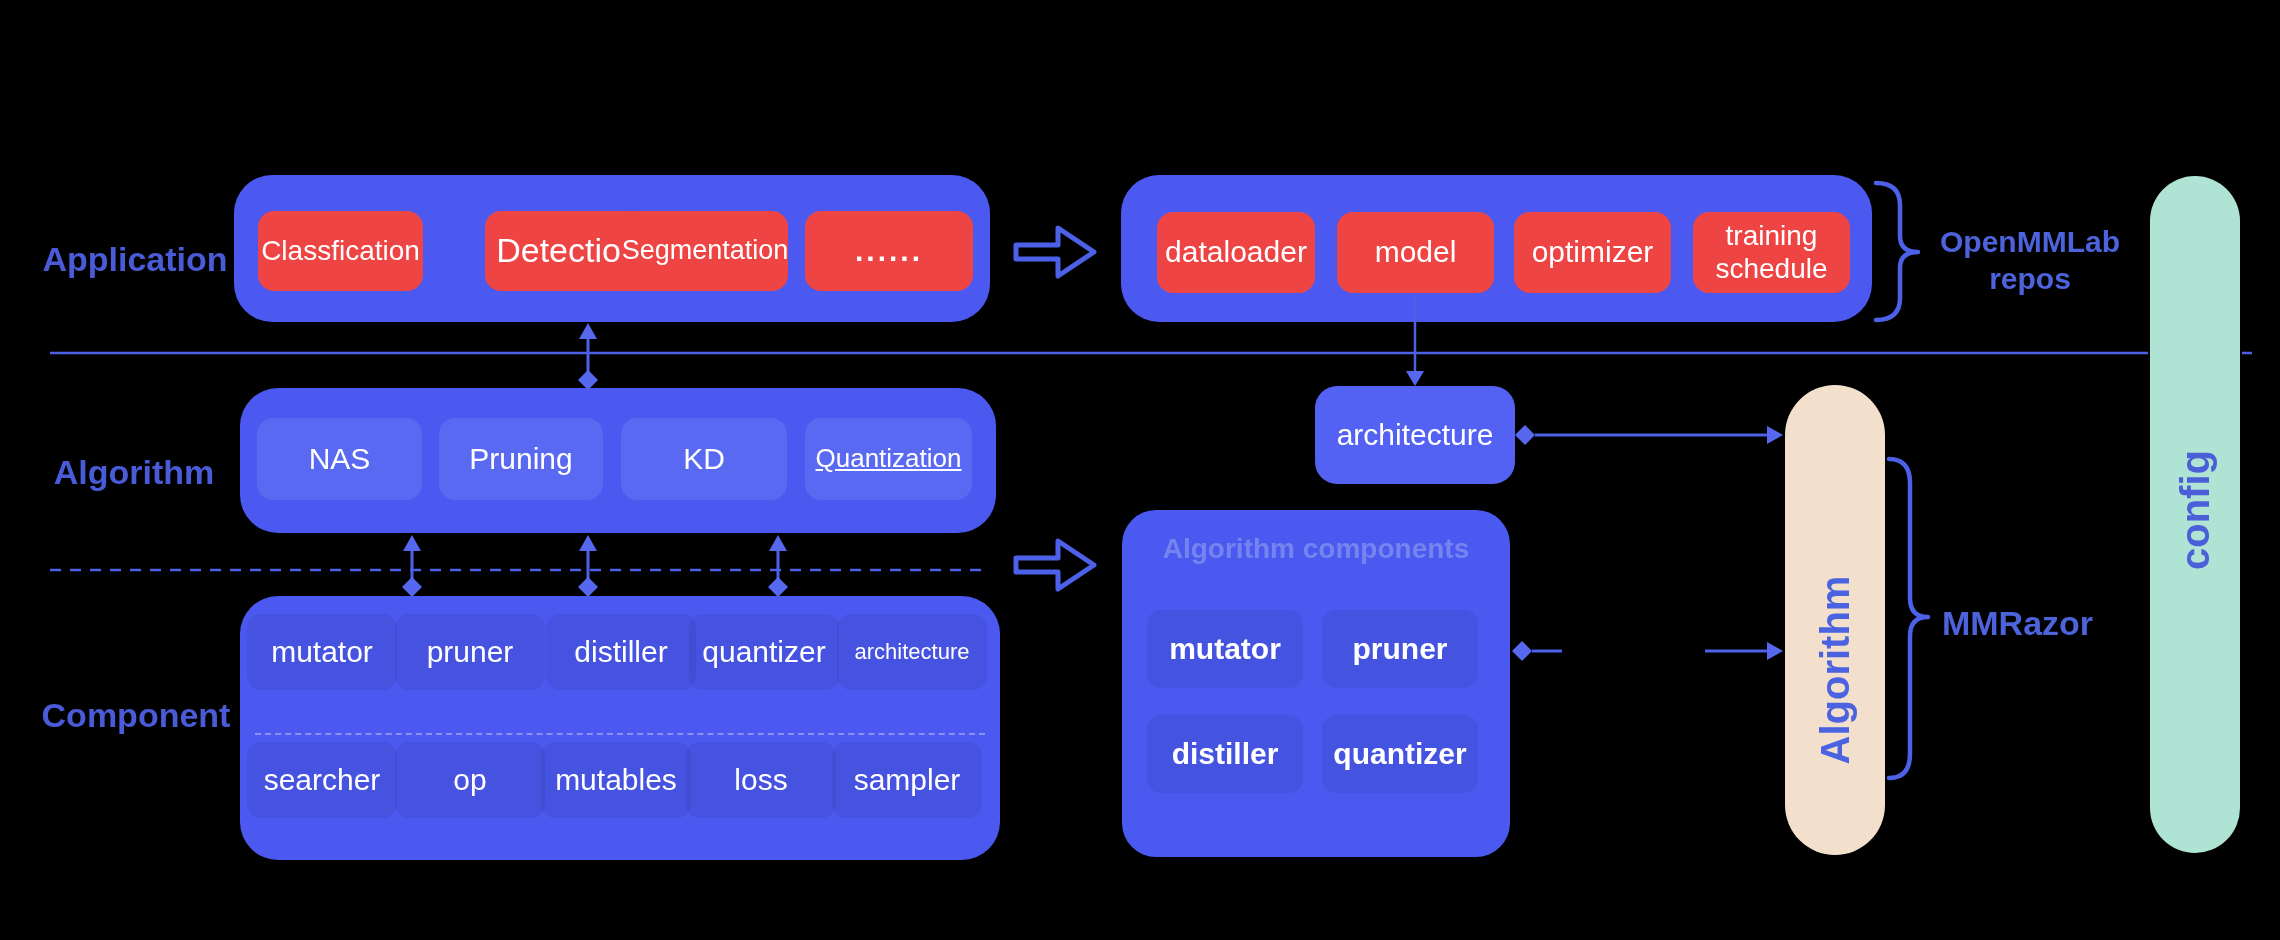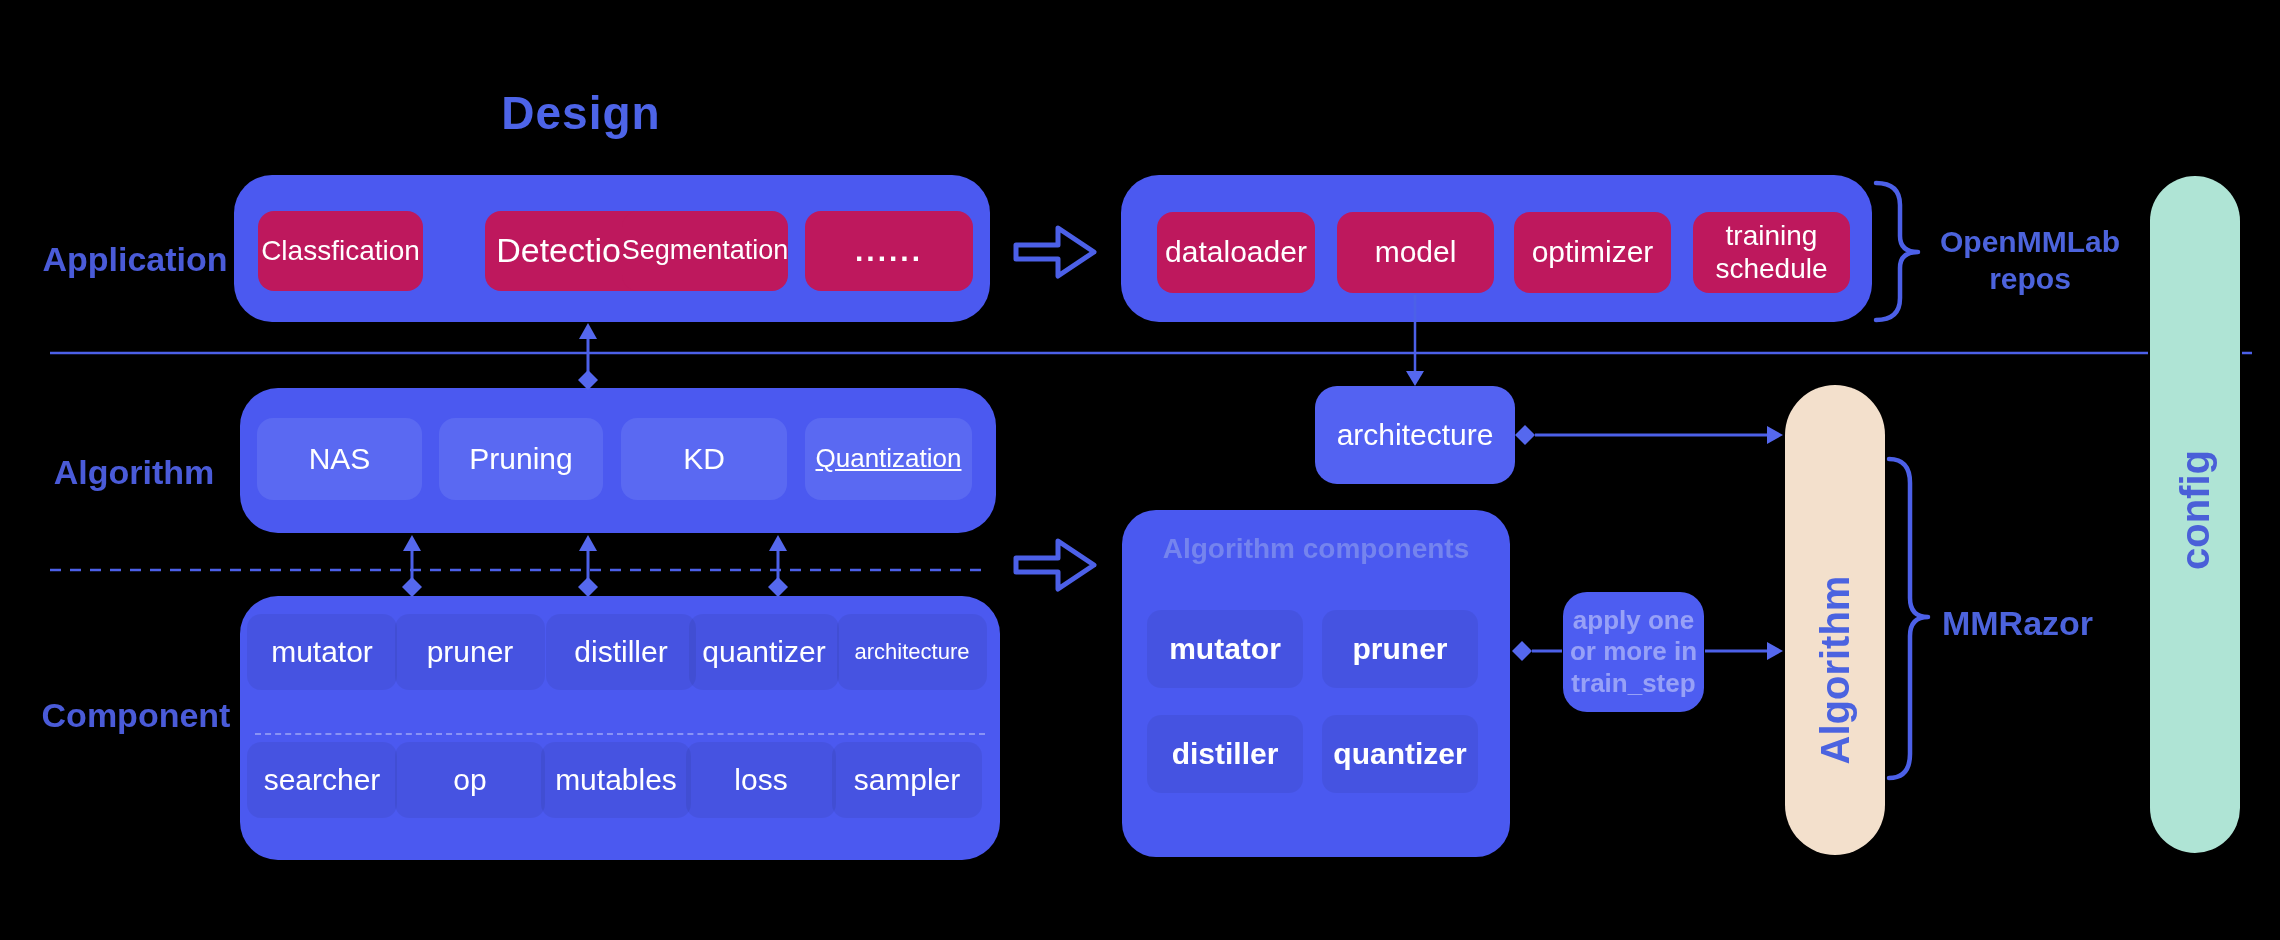--- a/index.html
+++ b/index.html
@@ -4,21 +4,21 @@
 <style>
   html,body{margin:0;padding:0;background:#000;}
   .canvas{position:relative;width:2280px;height:940px;background:#000;overflow:hidden;
           font-family:"Liberation Sans", sans-serif;}
   .abs{position:absolute;}
   .title{font-size:46px;font-weight:bold;color:#4D64E8;text-align:center;letter-spacing:1px;}
   .rowlabel{font-size:34px;font-weight:bold;color:#4A5BD8;text-align:center;}
   .bigbox{position:absolute;background:#4B59F0;border-radius:38px;}
   .chip{position:absolute;display:flex;align-items:center;justify-content:center;text-align:center;
         color:#fff;border-radius:16px;font-weight:500;line-height:1.15;}
-  .chip-light{background:#be185d;}
+  .chip-light{background:#ef4444;}
   .chip-med{background:#5A69F2;}
   .chip-subtle{background:rgba(0,0,0,0.06);border-radius:14px;}
   .fs34{font-size:34px;} .fs30{font-size:30px;} .fs28{font-size:28px;} .fs27{font-size:27px;}
   .fs26{font-size:26px;text-decoration:underline;} .fs22{font-size:22px;}
   .dots{font-weight:bold;letter-spacing:3px;}
   .compsep{position:absolute;border-top:2px dashed rgba(255,255,255,0.35);}
   .comp2title{position:absolute;text-align:center;font-size:28px;font-weight:bold;color:#7584EE;}
   .applybox{position:absolute;background:#4D5DF1;border-radius:24px;display:flex;flex-direction:column;
             align-items:center;justify-content:center;gap:2px;}
   .applyline{font-size:26px;font-weight:bold;color:rgba(255,255,255,0.42);line-height:1.12;}
@@ -27,21 +27,20 @@
          transform:rotate(-90deg);font-size:40px;font-weight:bold;}
   .bracetxt{position:absolute;text-align:center;font-weight:bold;color:#4C63DC;}
   svg{position:absolute;left:0;top:0;z-index:5;pointer-events:none;}
   .z2{z-index:2;} .z3{z-index:3;} .z6{z-index:6;}
 </style>
 </head>
 <body>
 
 <div class="canvas">
 
-  <div class="abs title" style="left:431px;top:86px;width:300px;">Design</div>
 
   <div class="abs rowlabel" style="left:35px;top:240px;width:200px;">Application</div>
   <div class="abs rowlabel" style="left:34px;top:453px;width:200px;">Algorithm</div>
   <div class="abs rowlabel" style="left:36px;top:696px;width:200px;">Component</div>
 
   <div class="bigbox" style="left:234px;top:175px;width:756px;height:147px;"></div>
   <div class="chip chip-light fs28" style="left:258px;top:211px;width:165px;height:80px;">Classfication</div>
   <div class="chip chip-light fs34" style="left:441px;top:211px;width:166px;height:80px;margin-left:44px;">Detection</div>
   <div class="chip chip-light fs27" style="left:622px;top:211px;width:166px;height:80px;">Segmentation</div>
   <div class="chip chip-light fs30 dots" style="left:805px;top:211px;width:168px;height:80px;">......</div>
@@ -73,25 +72,20 @@
 
   <div class="chip fs30 z2" style="left:1315px;top:386px;width:200px;height:98px;background:#5362F2;border-radius:22px;">architecture</div>
 
   <div class="bigbox" style="left:1122px;top:510px;width:388px;height:347px;border-radius:34px;background:#4A59F0;"></div>
   <div class="comp2title" style="left:1132px;top:533px;width:368px;">Algorithm components</div>
   <div class="chip chip-subtle fs30" style="left:1147px;top:610px;width:156px;height:78px;font-weight:bold;">mutator</div>
   <div class="chip chip-subtle fs30" style="left:1322px;top:610px;width:156px;height:78px;font-weight:bold;">pruner</div>
   <div class="chip chip-subtle fs30" style="left:1147px;top:715px;width:156px;height:78px;font-weight:bold;">distiller</div>
   <div class="chip chip-subtle fs30" style="left:1322px;top:715px;width:156px;height:78px;font-weight:bold;">quantizer</div>
 
-  <div class="applybox z3" style="left:1563px;top:592px;width:141px;height:120px;">
-    <div class="applyline">apply one</div>
-    <div class="applyline">or more in</div>
-    <div class="applyline">train_step</div>
-  </div>
 
   <div class="vbar" style="left:1785px;top:385px;width:100px;height:470px;background:#F3E0CC;"></div>
   <div class="vtext" style="left:1585px;top:642px;width:500px;height:56px;color:#4B63E0;">Algorithm</div>
 
   <div class="vbar z6" style="left:2150px;top:176px;width:90px;height:677px;background:#AFE4D5;border-radius:45px;"></div>
   <div class="vtext z6" style="left:1945px;top:482px;width:500px;height:56px;color:#4A5FD8;">config</div>
 
   <div class="bracetxt" style="left:1930px;top:223px;width:200px;font-size:30px;line-height:37px;">
     <div>OpenMMLab</div>
     <div>repos</div>

